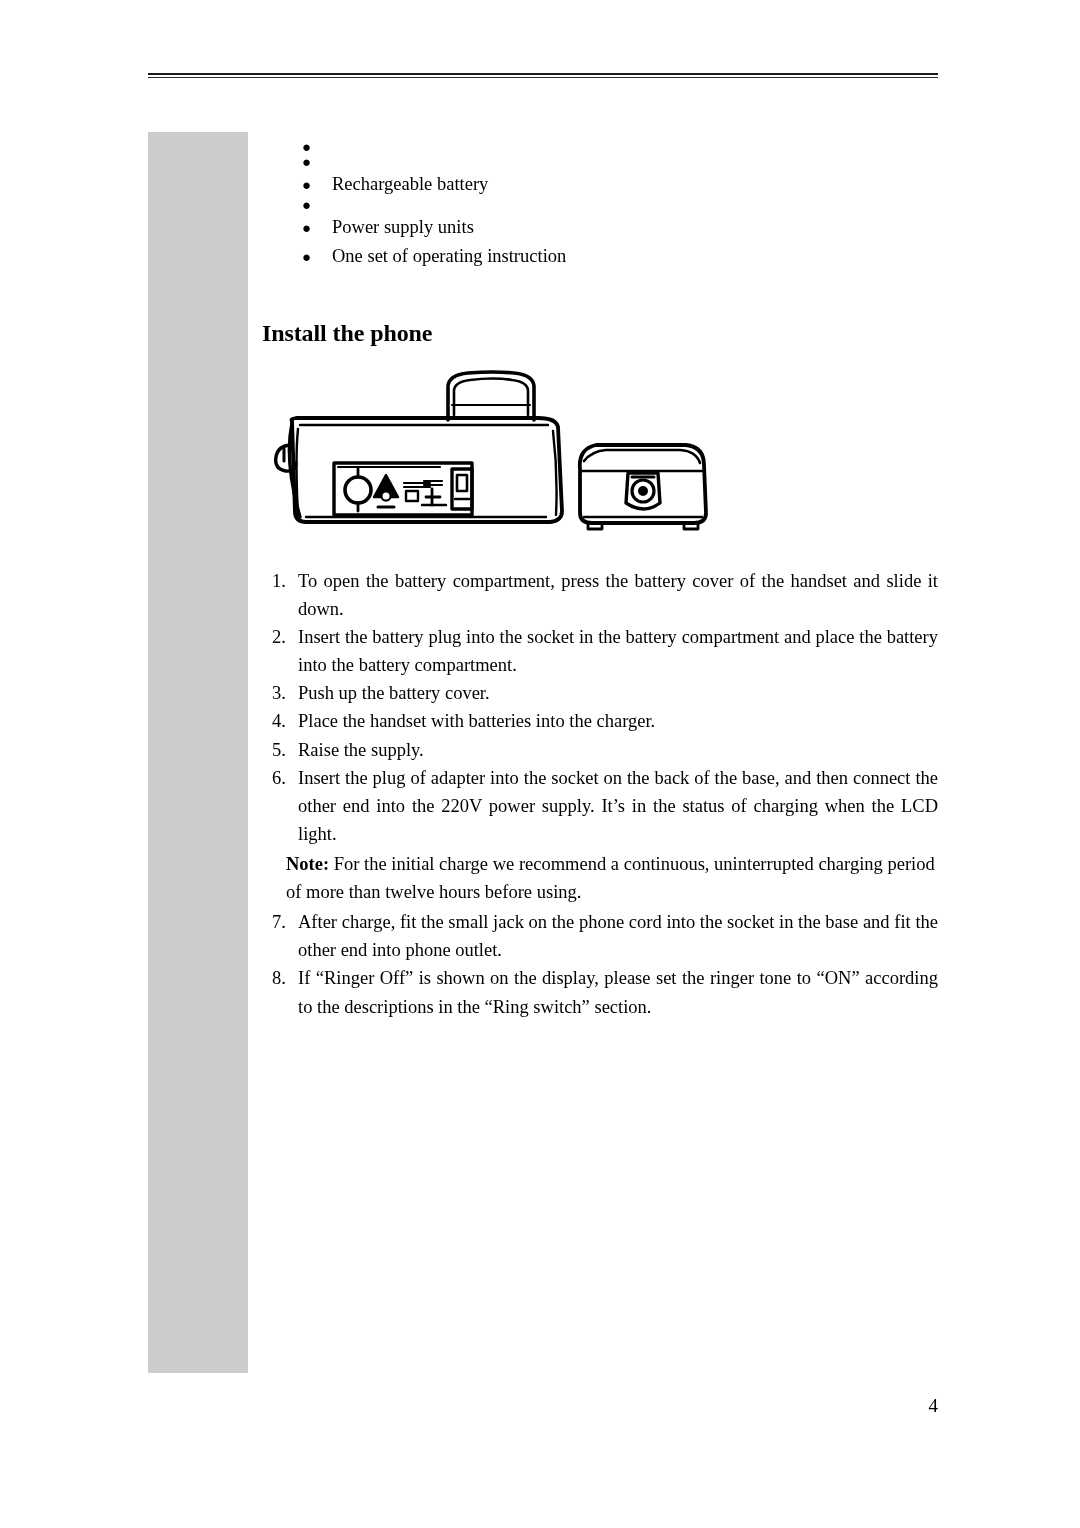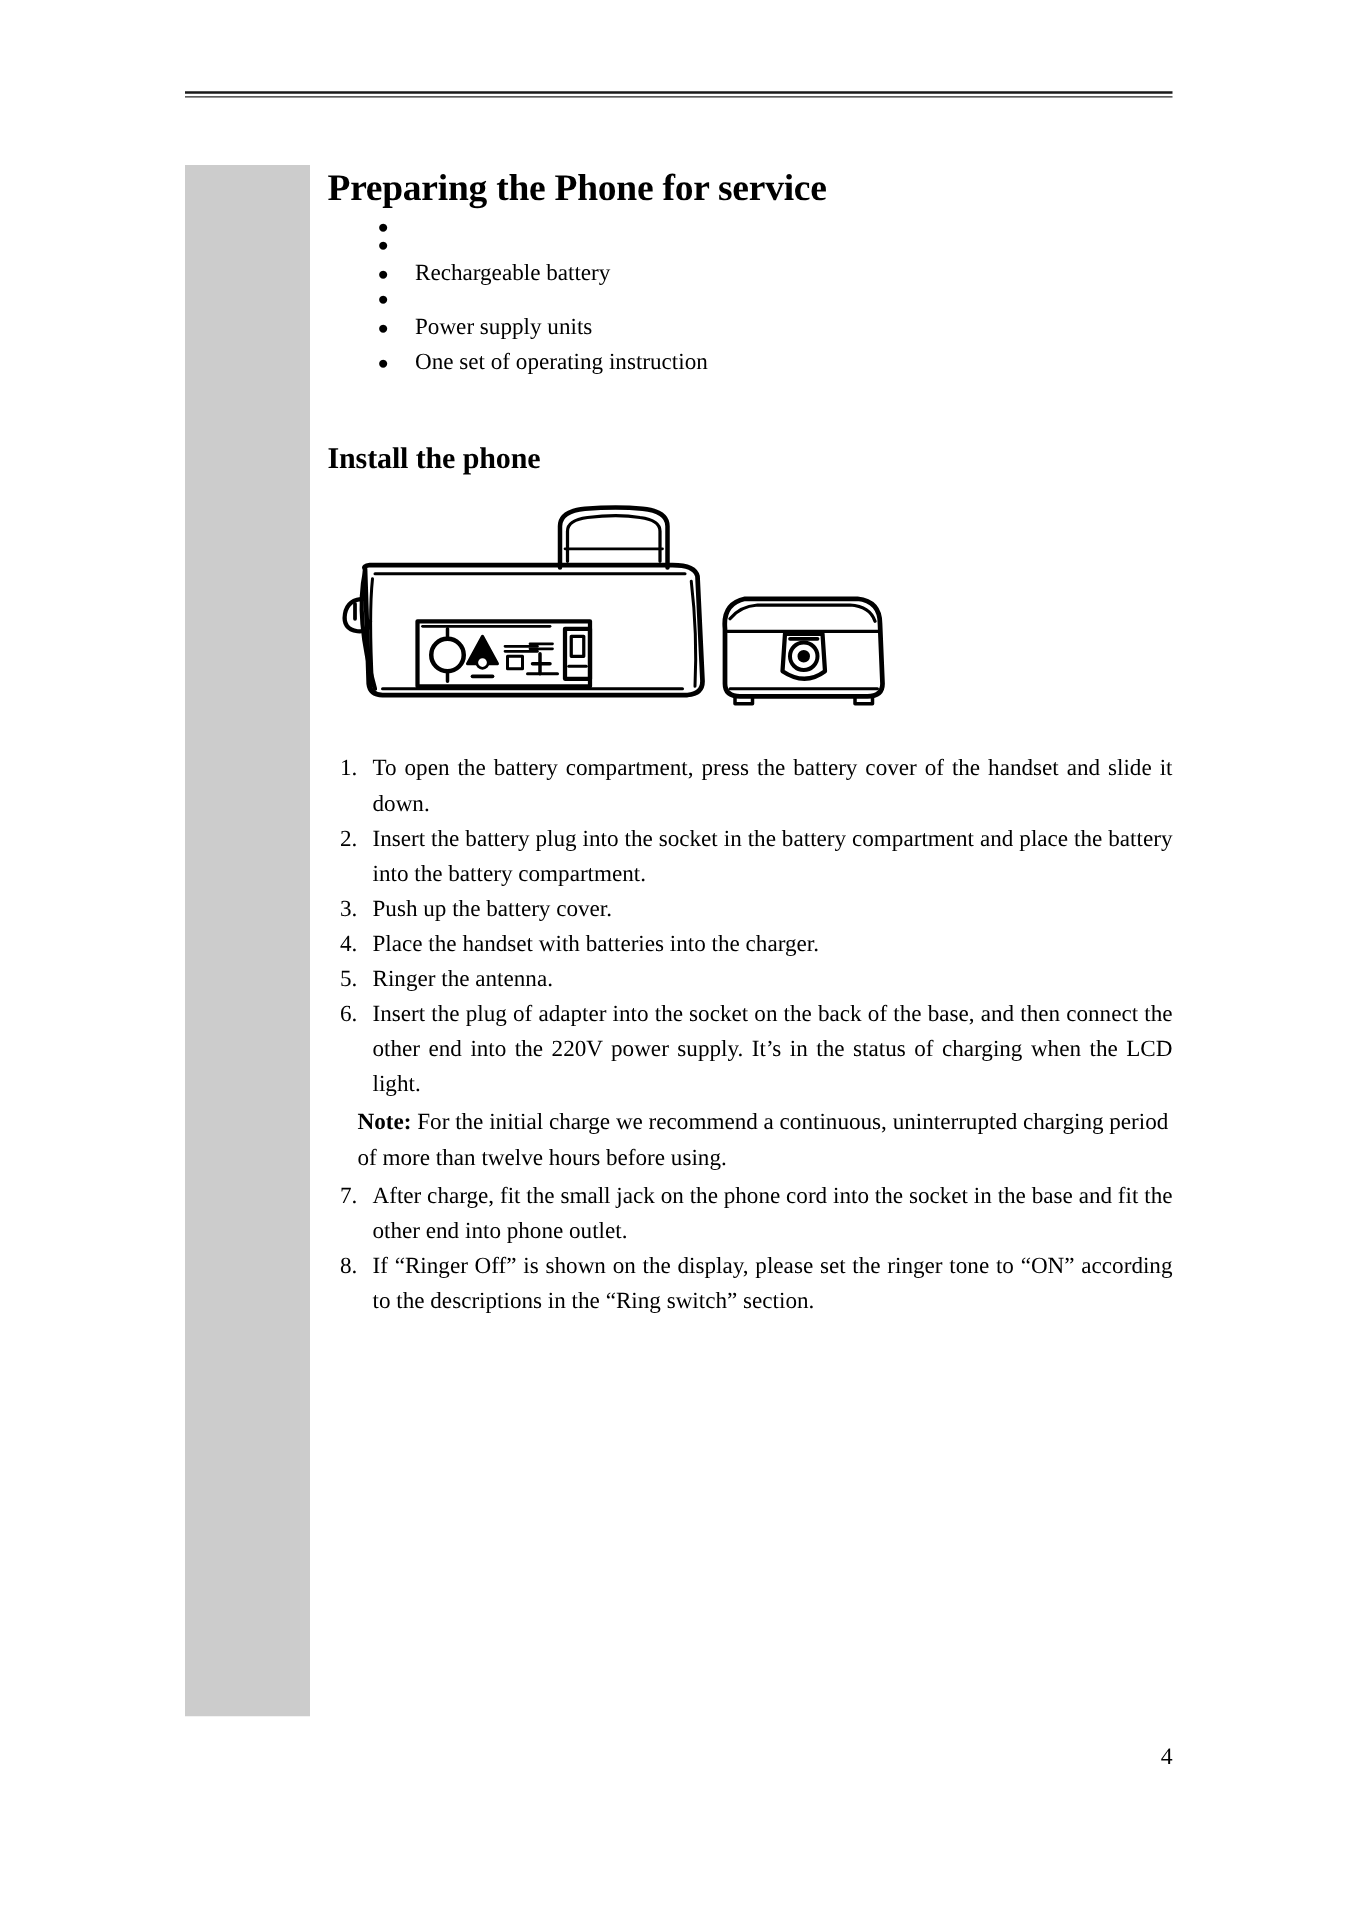--- a/index.html
+++ b/index.html
@@ -164,21 +164,20 @@
 
 <div id="header-block">
   <div id="header-rule-thick"></div>
   <div id="header-rule-thin"></div>
 </div>
 
 <div id="side-band"></div>
 
 <div id="content">
 
-  <h1 id="page-title">Preparing the Phone for service</h1>
 
 
   <ul id="pack-list">
     <li>
       <span class="bullet-glyph">●</span>
     </li>
     <li>
       <span class="bullet-glyph">●</span>
     </li>
     <li>
@@ -265,21 +264,21 @@
     <li>
       <span class="step-num">3.</span>
       <span class="step-text nojustify">Push up the battery cover.</span>
     </li>
     <li>
       <span class="step-num">4.</span>
       <span class="step-text nojustify">Place the handset with batteries into the charger.</span>
     </li>
     <li>
       <span class="step-num">5.</span>
-      <span class="step-text nojustify">Ringer the antenna.</span>
+      <span class="step-text nojustify">Raise the supply.</span>
     </li>
     <li>
       <span class="step-num">6.</span>
       <span class="step-text">Insert the plug of adapter into the socket on the back of the base, and then connect the other end into the 220V power supply. It’s in the status of charging when the LCD light.</span>
     </li>
   </ol>
 
   <div id="note-block"><span id="note-label">Note:</span><span id="note-text"> For the initial charge we recommend a continuous, uninterrupted charging period of more than twelve hours before using.</span></div>
 
   <ol id="steps2" class="" style="list-style:none;margin:2px 0 0 0;padding:0;">

